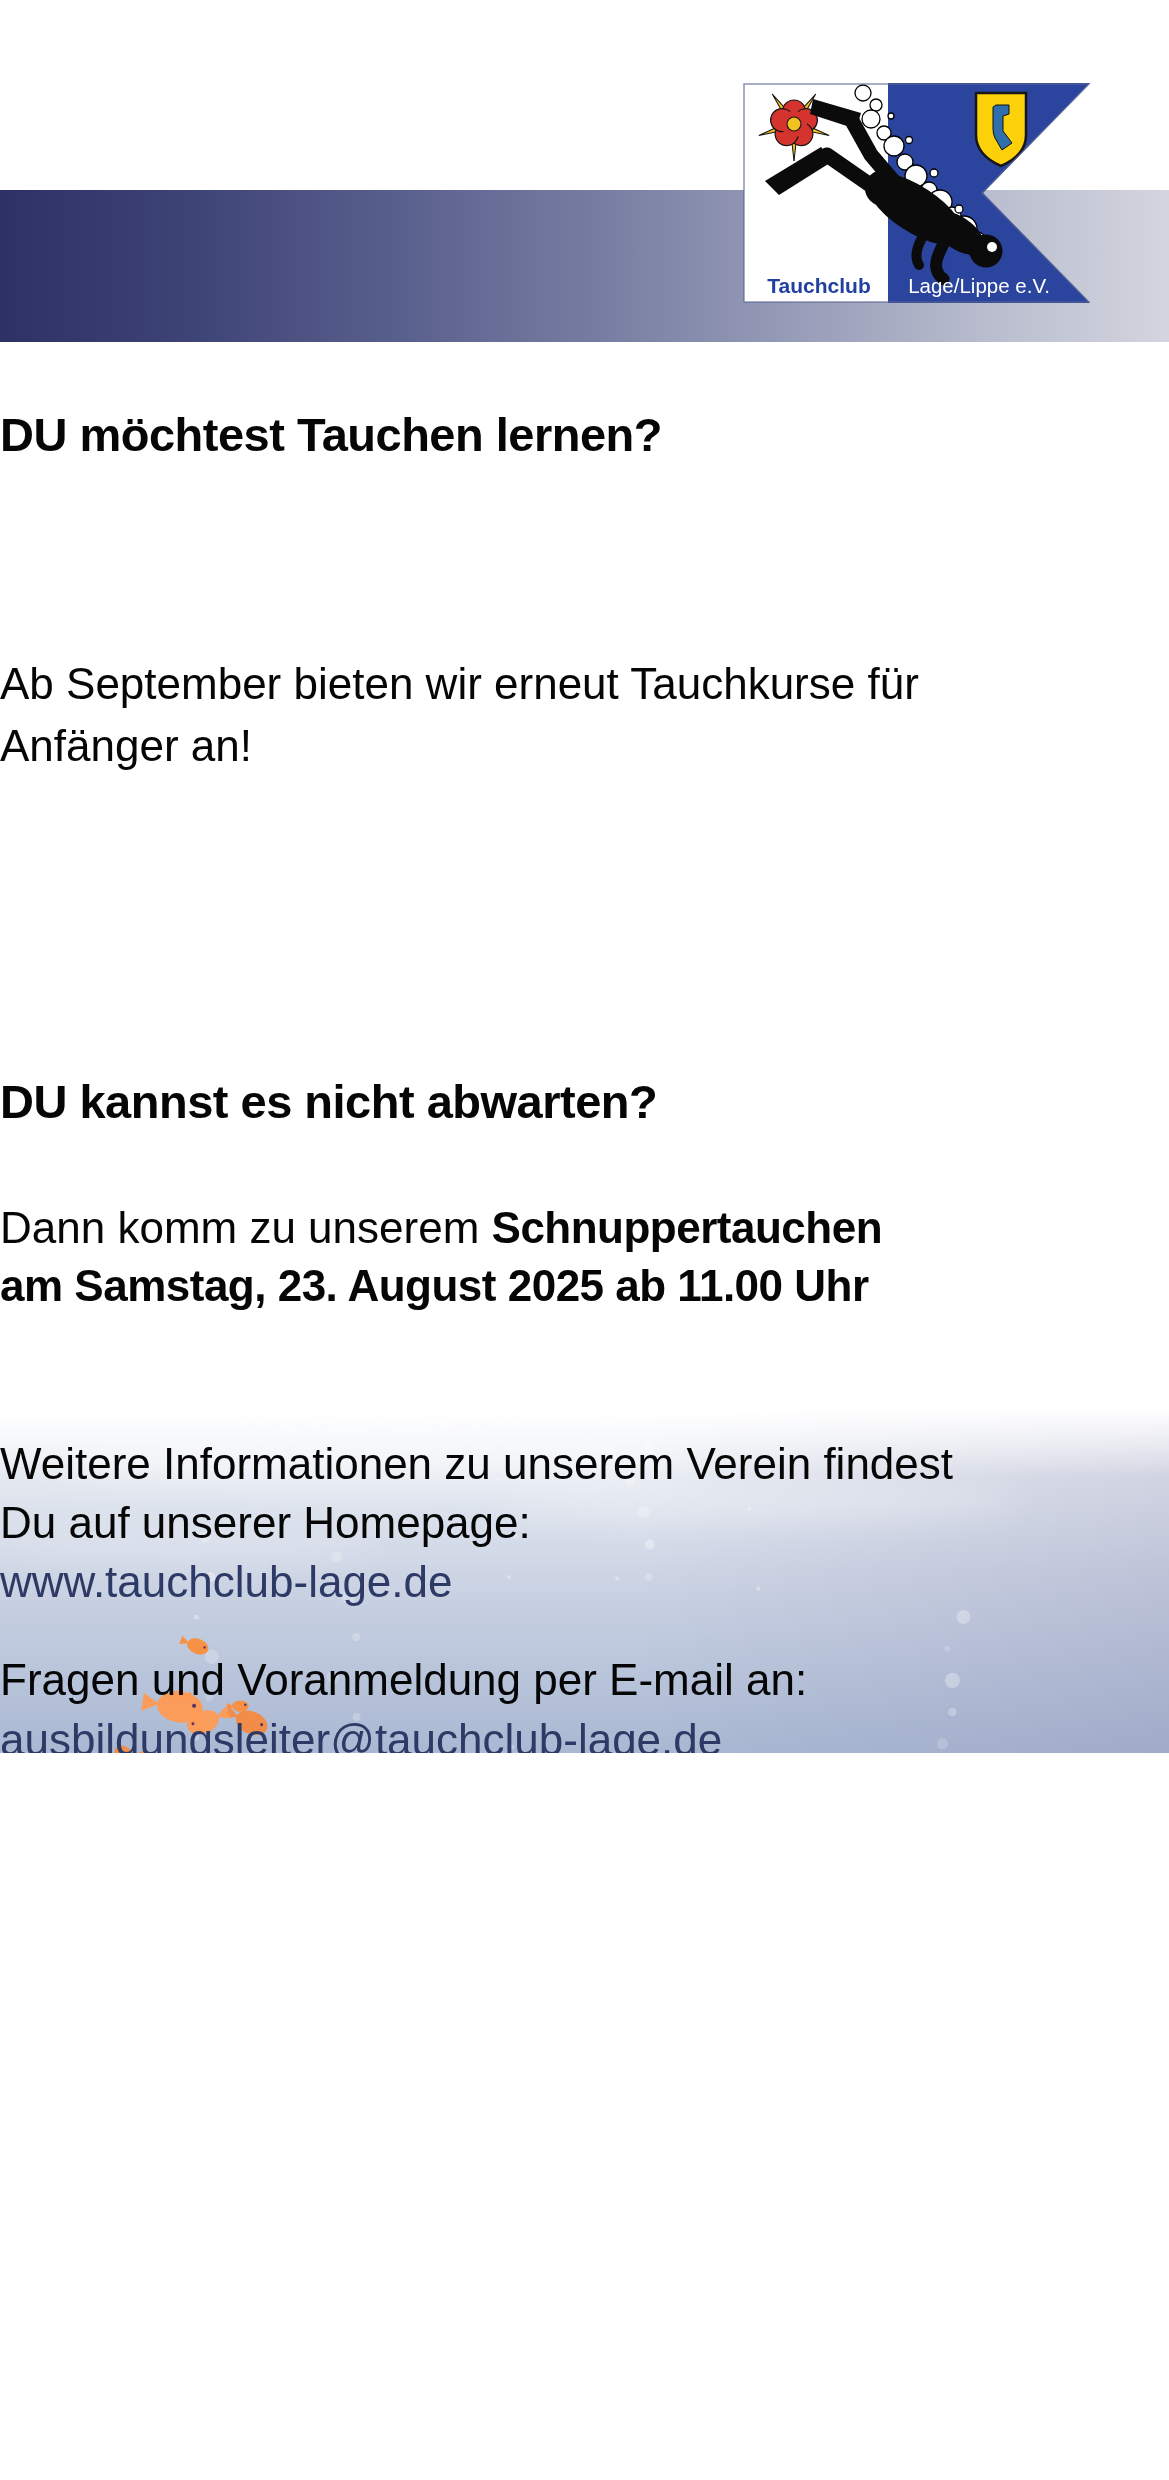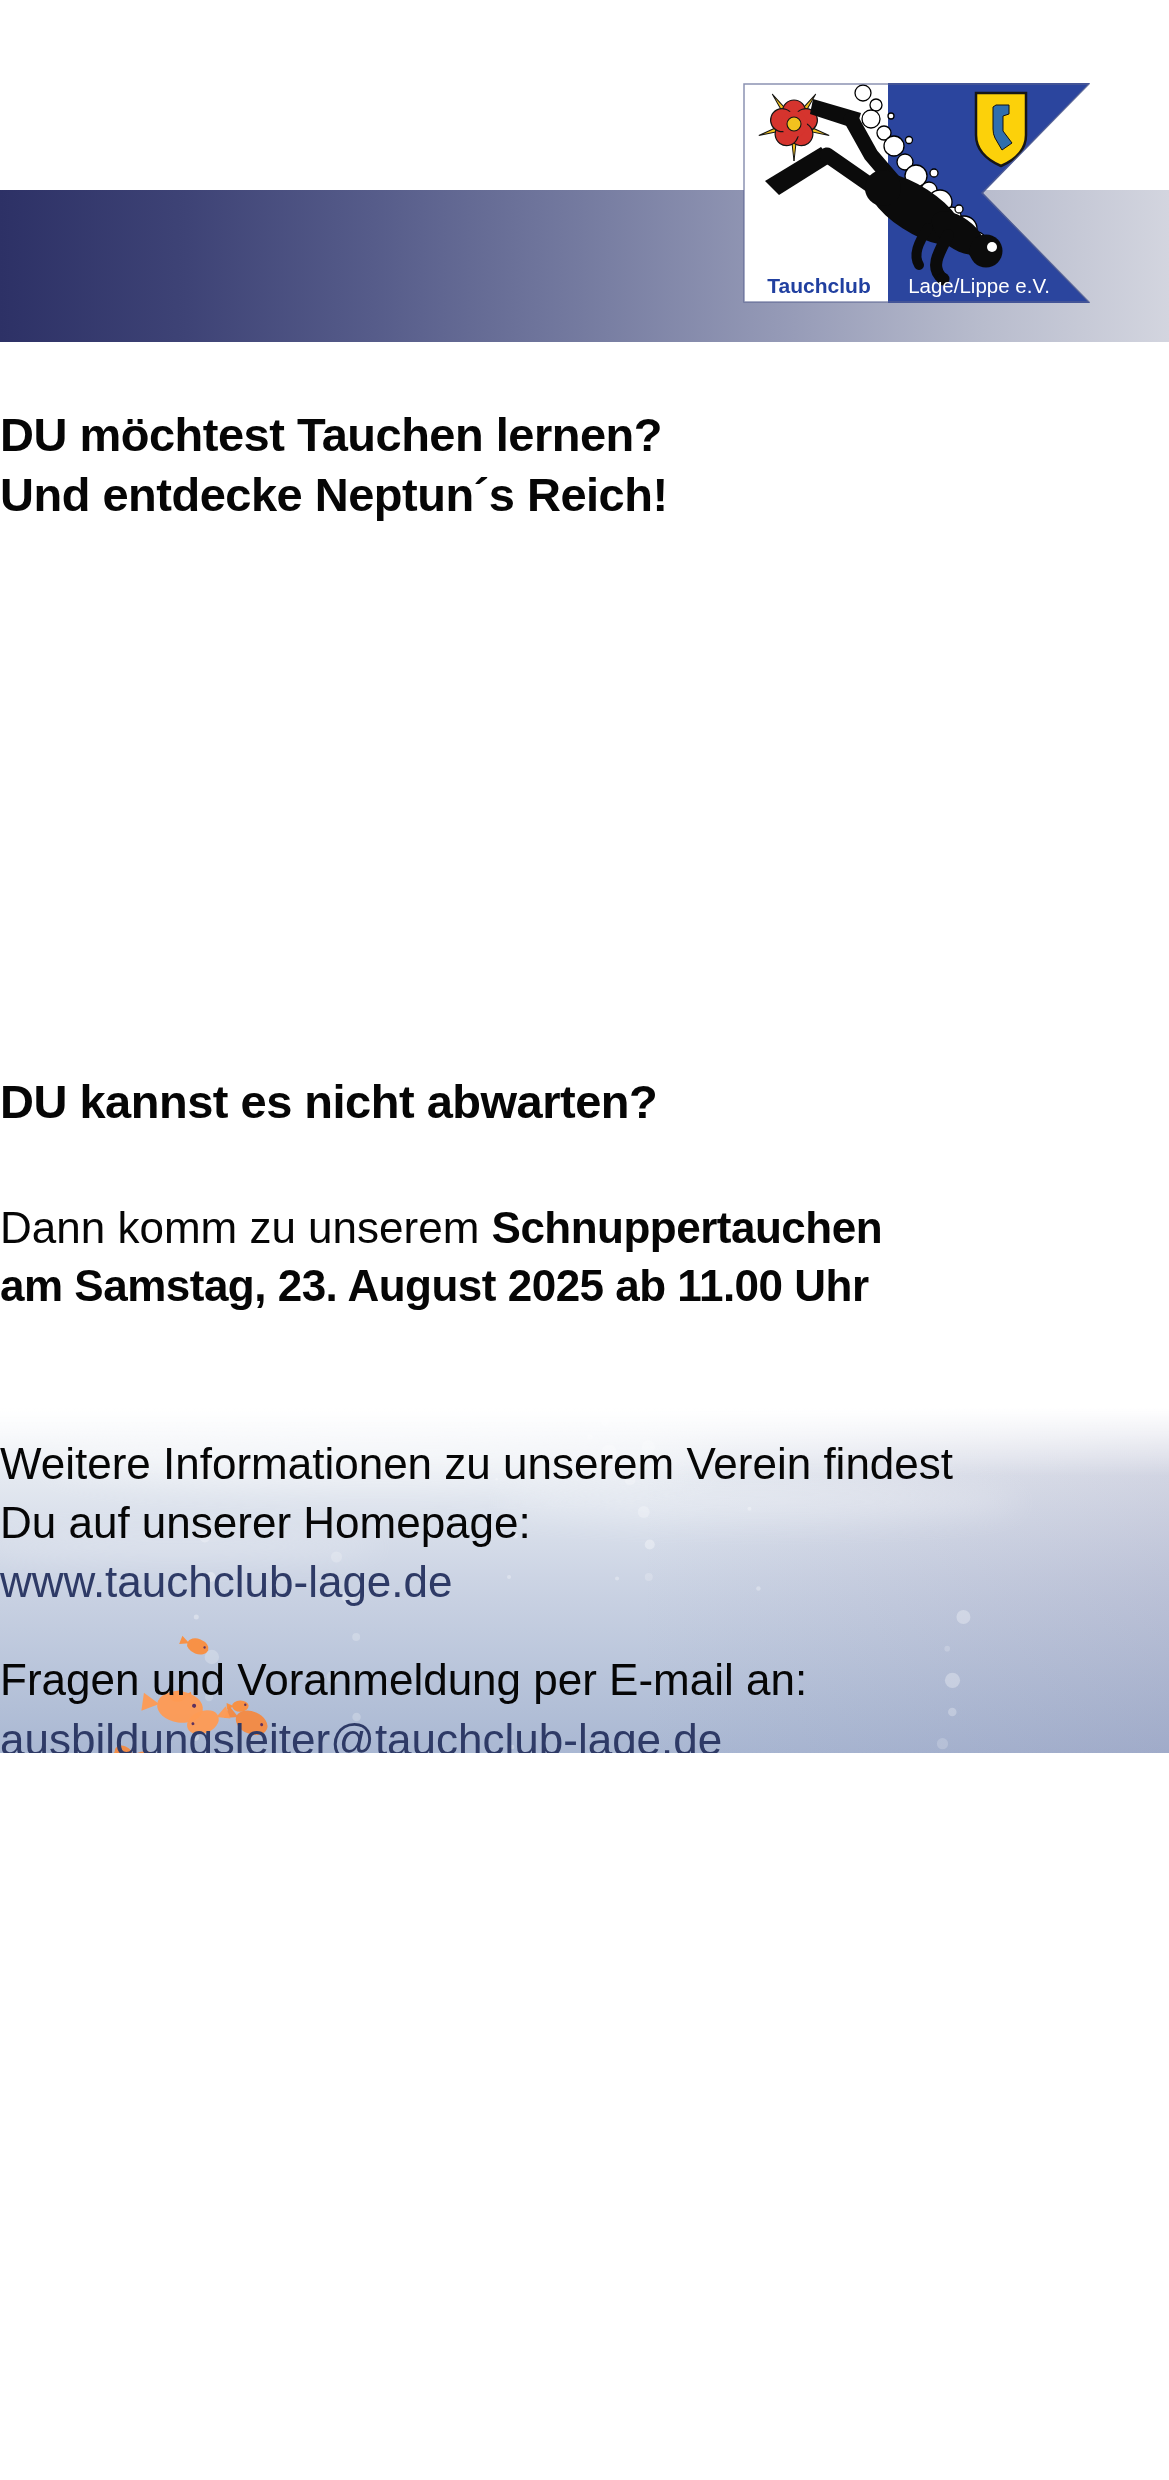--- a/index.html
+++ b/index.html
@@ -91,23 +91,26 @@
     </g>
 
     <path d="M1,1 H346 L239,110 L346,219 H1 Z" fill="none" stroke="#5a6490" stroke-width="1.5" opacity="0.7"></path>
 
     <text x="76" y="210" text-anchor="middle" font-size="21" font-weight="700" fill="#2140a0">Tauchclub</text>
     <text x="236" y="210" text-anchor="middle" font-size="20.5" fill="#ffffff">Lage/Lippe e.V.</text>
   </svg>
 
   <div class="txt headline">
     <div>DU möchtest Tauchen lernen?</div>
-    <div>Und entdecke Neptun´s Reich!</div>
   </div>
 
+  <div class="txt intro">
+    <div>Ab September bieten wir erneut Tauchkurse für</div>
+    <div>Anfänger an!</div>
+  </div>
 
 
   <div class="txt question">DU kannst es nicht abwarten?</div>
 
   <div class="txt event">
     <div><span>Dann komm zu unserem </span><span class="bold">Schnuppertauchen</span></div>
     <div class="bold">am Samstag, 23. August 2025 ab 11.00 Uhr</div>
   </div>
 
   <svg class="photo" id="photo-svg" viewBox="0 0 1169 1073" preserveAspectRatio="none" aria-hidden="true">

